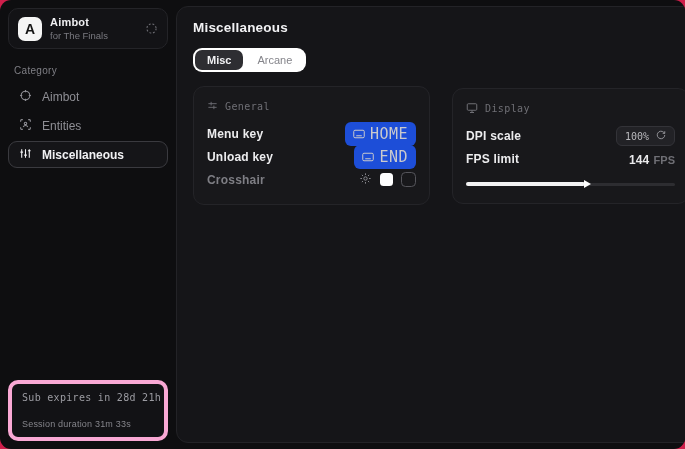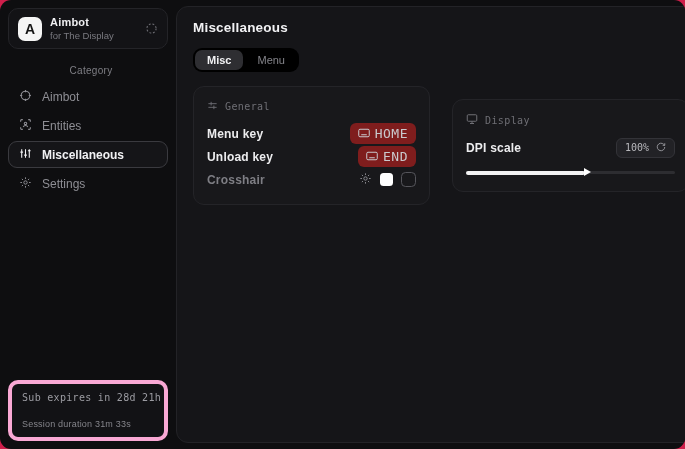--- a/index.html
+++ b/index.html
@@ -11,47 +11,47 @@
   .sidebar { width:176px; padding:8px; display:flex; flex-direction:column; }
   .profile-card { display:flex; align-items:center; gap:8px; padding:7px 9px;
     border:1px solid #242428; border-radius:10px; background:#131316; }
   .logo { width:24px; height:24px; background:#f5f5f5; color:#141414; border-radius:7px;
     display:grid; place-items:center; font-weight:bold; font-size:14px; flex:0 0 auto; }
   .profile-text { flex:1; min-width:0; }
   .profile-name { font-size:11px; font-weight:bold; color:#f0f0f2; letter-spacing:.2px; }
   .profile-sub { font-size:9.5px; color:#7a7a80; margin-top:2px; }
   .sync { color:#6e6e74; display:flex; }
 
-  .category { margin:16px 0 6px 6px; font-size:10px; color:#7f7f85; letter-spacing:.3px;text-align:center; }
+  .category { margin:16px 0 6px 6px; font-size:10px; color:#7f7f85; letter-spacing:.3px; }
   .nav-item { display:flex; align-items:center; gap:10px; height:27px; padding:0 10px; margin:1px 0;
     border:1px solid transparent; border-radius:9px; color:#8e8e94; font-size:12px; cursor:default; }
   .nav-item svg { flex:0 0 auto; }
   .nav-item.active { border-color:#3a3a3f; background:#151518; color:#f2f2f4; font-weight:bold; }
 
   .session-card { margin-top:auto; border:4px solid #f9a8d4; border-radius:10px; padding:8px 10px; background:#121215; }
   .session-l1 { font-family:"DejaVu Sans Mono", monospace; font-size:10px; color:#9c9ca2; letter-spacing:.3px; white-space:nowrap; }
   .session-l2 { font-size:9px; font-weight:normal; color:#85858b; margin-top:16px; letter-spacing:.2px; }
 
   
   .main { flex:1; margin:6px 7px 6px 0; border:1px solid #232327; border-radius:12px;
     background:#151518; padding:13px 16px; }
   .page-title { font-size:13.5px; font-weight:bold; color:#f2f2f4; letter-spacing:.2px; }
-  .tabs { margin-top:13px; display:inline-flex; background:#000000; border-radius:9px; padding:2px; gap:2px; }
+  .tabs { margin-top:13px; display:inline-flex; background:#ffffff; border-radius:9px; padding:2px; gap:2px; }
   .tab { padding:4px 12px; border-radius:7px; font-size:11px; color:#84848a; }
   .tab.active { background:#2e2e32; color:#f2f2f4; font-weight:bold; }
 
   .cards { display:flex; gap:22px; margin-top:14px; align-items:center; }
   .card { width:237px; background:#18181b; border:1px solid #242428; border-radius:11px; padding:10px 13px 13px; }
   .card-header { display:flex; align-items:center; gap:7px; color:#6f6f75;
     font-family:"DejaVu Sans Mono", monospace; font-size:10px; letter-spacing:.4px; margin:3px 0 9px; }
   .row { display:flex; justify-content:space-between; align-items:center; height:23px; }
   .row-label { font-size:12px; font-weight:600; color:#ececee; letter-spacing:.2px; }
   .row-label.muted { color:#7e7e84; }
-  .kbd-badge { display:flex; align-items:center; gap:5px; background:#7f1d1d; border-radius:6px;
-    padding:3px 8px; color:#c9c9cd; font-family:"DejaVu Sans Mono", monospace; font-size:13px; letter-spacing:.5px; }
+  .kbd-badge { display:flex; align-items:center; gap:5px; background:#1d4ed8; border-radius:6px;
+    padding:3px 8px; color:#c9c9cd; font-family:"DejaVu Sans Mono", monospace; font-size:15px; letter-spacing:.5px; }
   .cross-controls { display:flex; align-items:center; gap:8px; color:#8a8a90; }
   .swatch { width:13px; height:13px; border-radius:3.5px; }
   .checkbox { width:15px; height:15px; border:1.5px solid #55555b; border-radius:4.5px; background:transparent; }
 
   .dpi-control { display:flex; align-items:center; gap:7px; border:1px solid #333338; background:#222226;
     border-radius:6px; padding:3px 8px; color:#b9b9bd; font-family:"DejaVu Sans Mono", monospace; font-size:10px; }
   .dpi-control svg { color:#9a9aa0; }
   .fps-value { font-size:12px; font-weight:bold; color:#e9e9eb; }
   .fps-unit { font-size:11px; font-weight:600; color:#6f6f75; }
   .slider { position:relative; margin-top:7px; height:12px; }
@@ -64,21 +64,21 @@
 <body style="background: rgb(207, 31, 75);">
 
 <div class="window">
 
   <div class="sidebar">
 
     <div class="profile-card">
       <div class="logo">A</div>
       <div class="profile-text">
         <div class="profile-name">Aimbot</div>
-        <div class="profile-sub">for The Display</div>
+        <div class="profile-sub">for The Finals</div>
       </div>
       <span class="sync">
         <svg width="13" height="13" viewBox="0 0 24 24" fill="none" stroke="currentColor" stroke-width="2">
           <circle cx="12" cy="12" r="8.5" stroke-dasharray="3.4 3.4"></circle>
         </svg>
       </span>
     </div>
 
     <div class="category">Category</div>
 
@@ -106,42 +106,33 @@
     <div class="nav-item active">
       <span>
         <svg width="13" height="13" viewBox="0 0 24 24" fill="none" stroke="currentColor" stroke-width="2">
           <path d="M5 4v16M12 4v16M19 4v16"></path>
             <path d="M2.5 9.5h5M9.5 15h5M16.5 7h5"></path>
         </svg>
       </span>
       <span>Miscellaneous</span>
     </div>
 
-    <div class="nav-item">
-      <span>
-        <svg width="13" height="13" viewBox="0 0 24 24" fill="none" stroke="currentColor" stroke-width="1.8">
-          <circle cx="12" cy="12" r="3.1"></circle>
-          <path d="M12 2.5v3M12 18.5v3M2.5 12h3M18.5 12h3M5.3 5.3l2.1 2.1M16.6 16.6l2.1 2.1M5.3 18.7l2.1-2.1M16.6 7.4l2.1-2.1"></path>
-        </svg>
-      </span>
-      <span>Settings</span>
-    </div>
 
     <div class="session-card">
       <div class="session-l1">Sub expires in 28d 21h</div>
       <div class="session-l2">Session duration 31m 33s</div>
     </div>
   </div>
 
   <div class="main">
     <div class="page-title">Miscellaneous</div>
 
     <div class="tabs">
       <div class="tab active">Misc</div>
-      <div class="tab">Menu</div>
+      <div class="tab">Arcane</div>
     </div>
 
     <div class="cards">
 
       <div class="card">
         <div class="card-header">
           <span>
             <svg width="11" height="11" viewBox="0 0 24 24" fill="none" stroke="currentColor" stroke-width="2">
               <path d="M3 8h18M3 16h18M9 4v8M15 12v8"></path>
             </svg>
@@ -207,20 +198,27 @@
             <span>100%</span>
             <span>
               <svg width="10" height="10" viewBox="0 0 24 24" fill="none" stroke="currentColor" stroke-width="2.2">
                 <path d="M21 12a9 9 0 1 1-2.6-6.4L21 8"></path>
                   <path d="M21 3v5h-5"></path>
               </svg>
             </span>
           </span>
         </div>
 
+        <div class="row">
+          <span class="row-label">FPS limit</span>
+          <span>
+            <span class="fps-value">144</span>
+            <span class="fps-unit">FPS</span>
+          </span>
+        </div>
 
         <div class="slider">
           <div class="slider-track"></div>
           <div class="slider-fill" style="width: 57%;"></div>
           <div class="slider-thumb" style="left: calc(57% - 1px);"></div>
         </div>
       </div>
 
     </div>
   </div>

